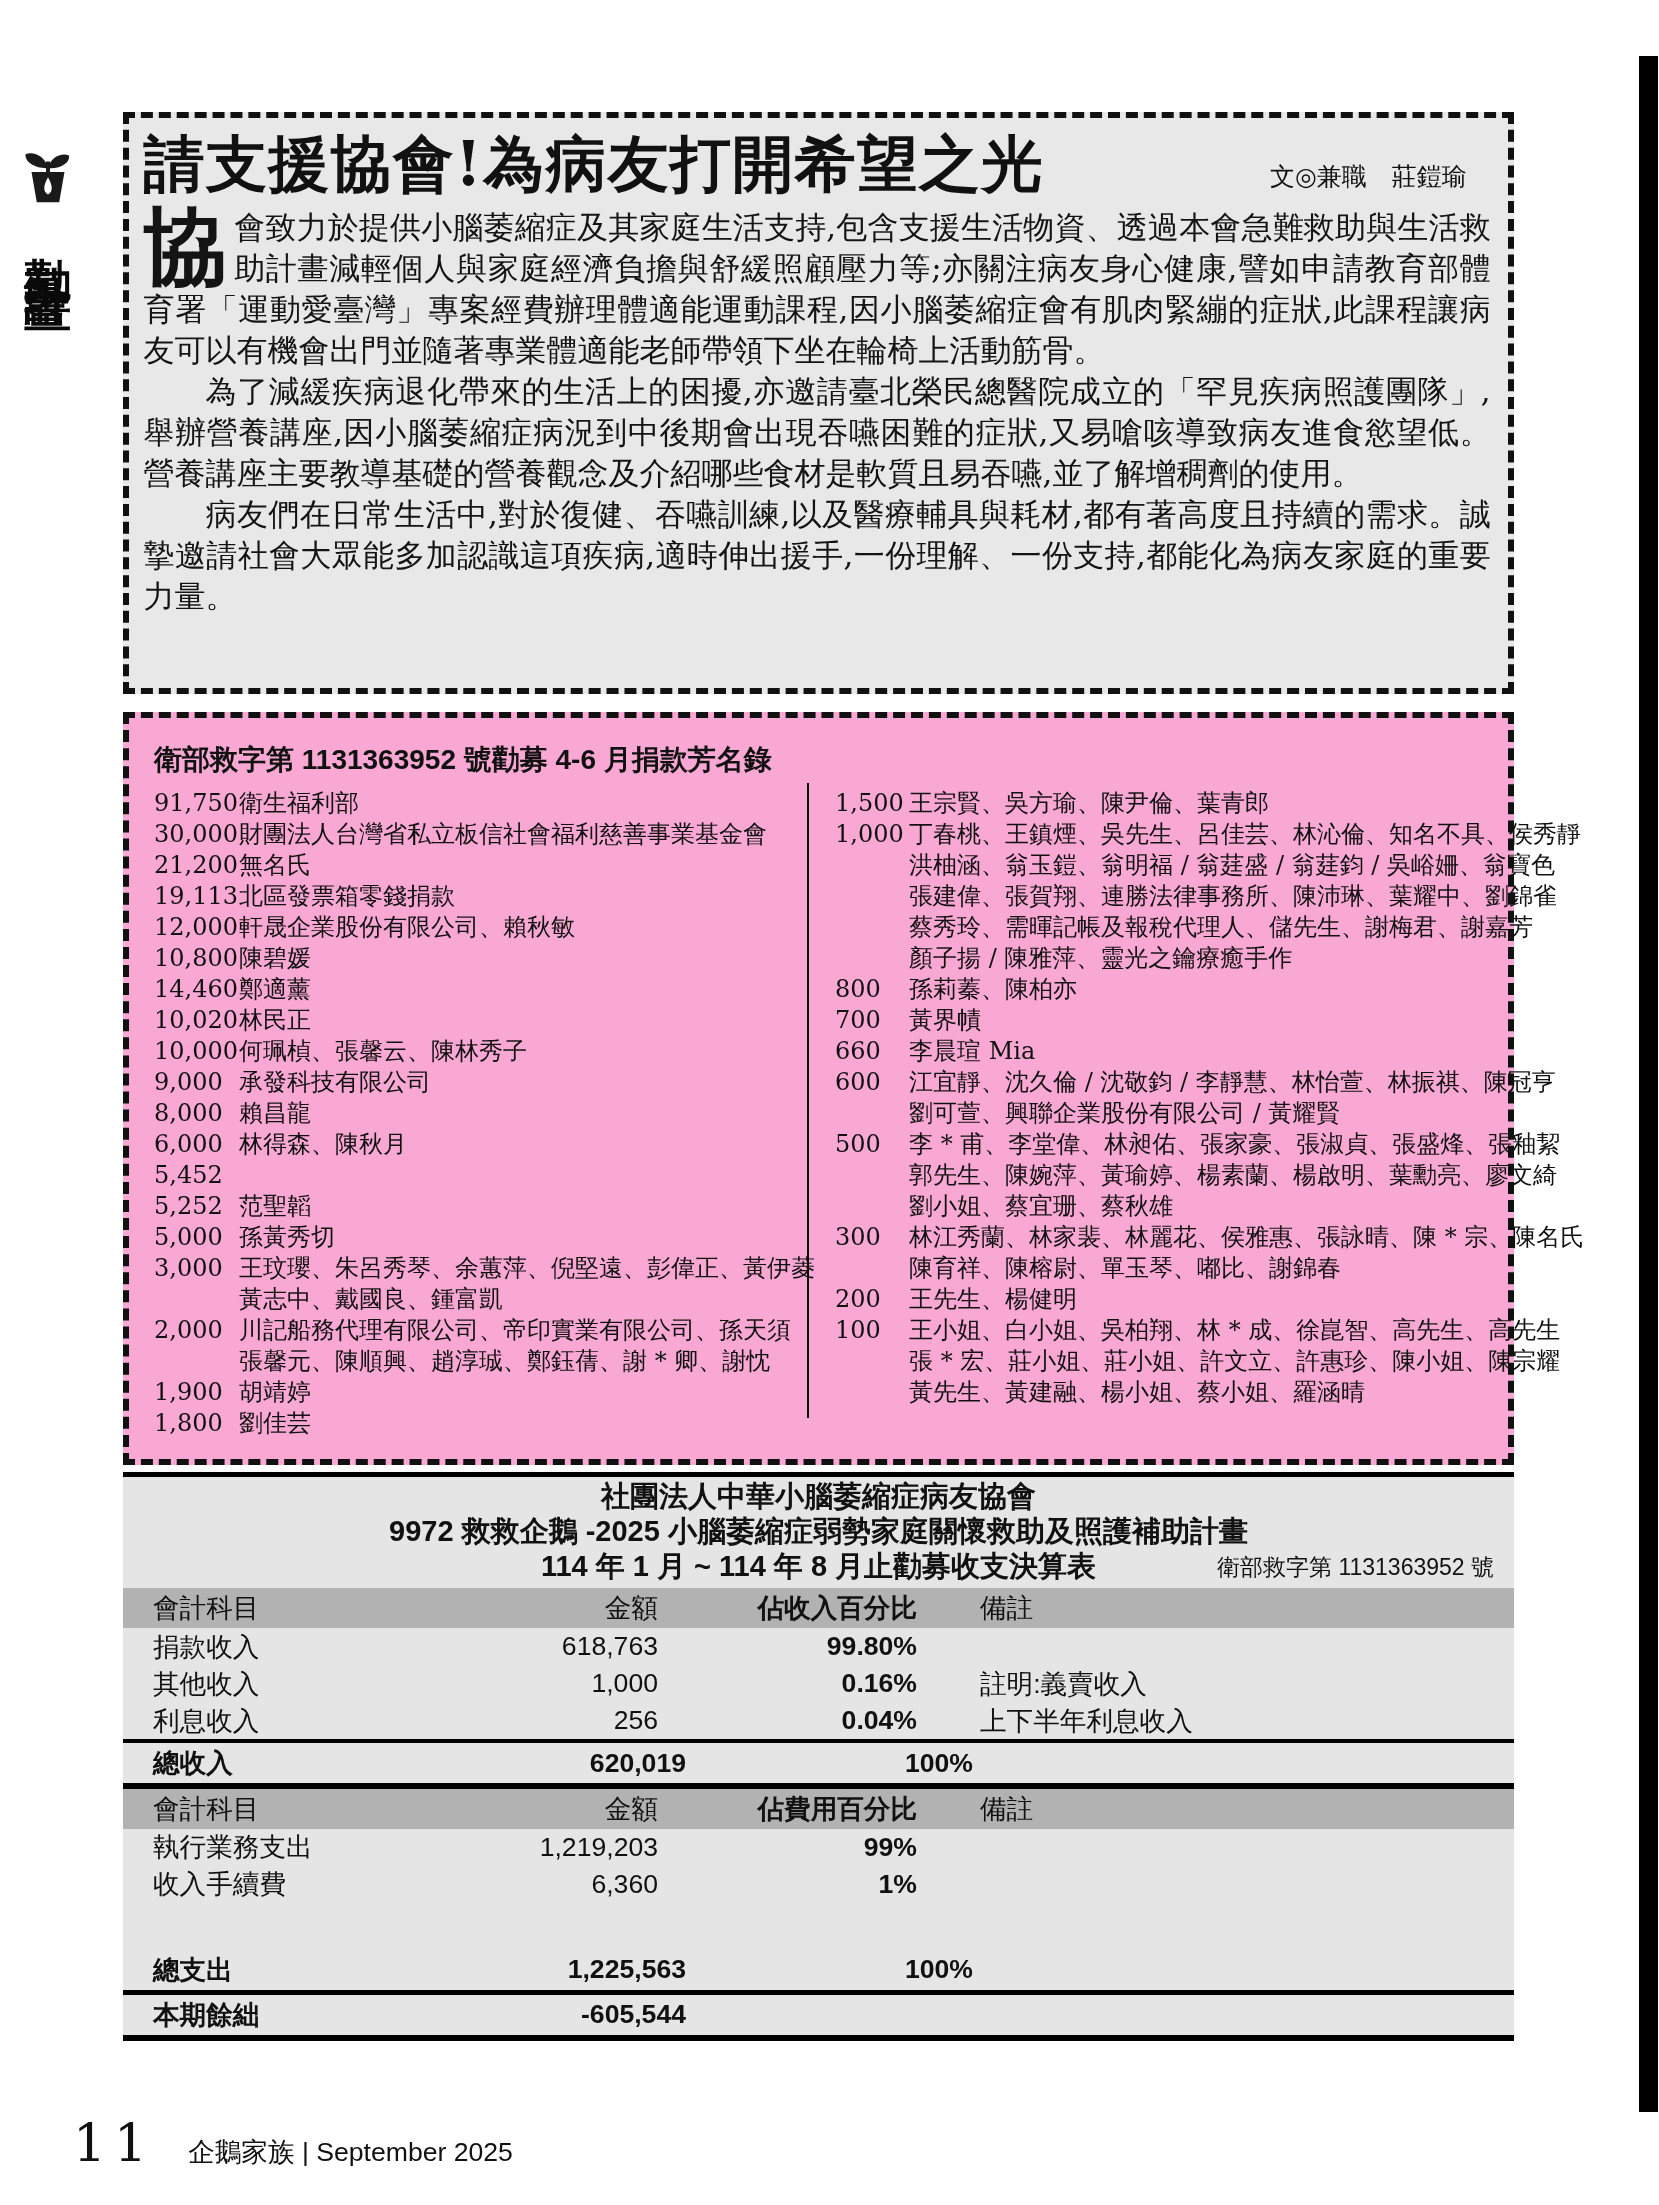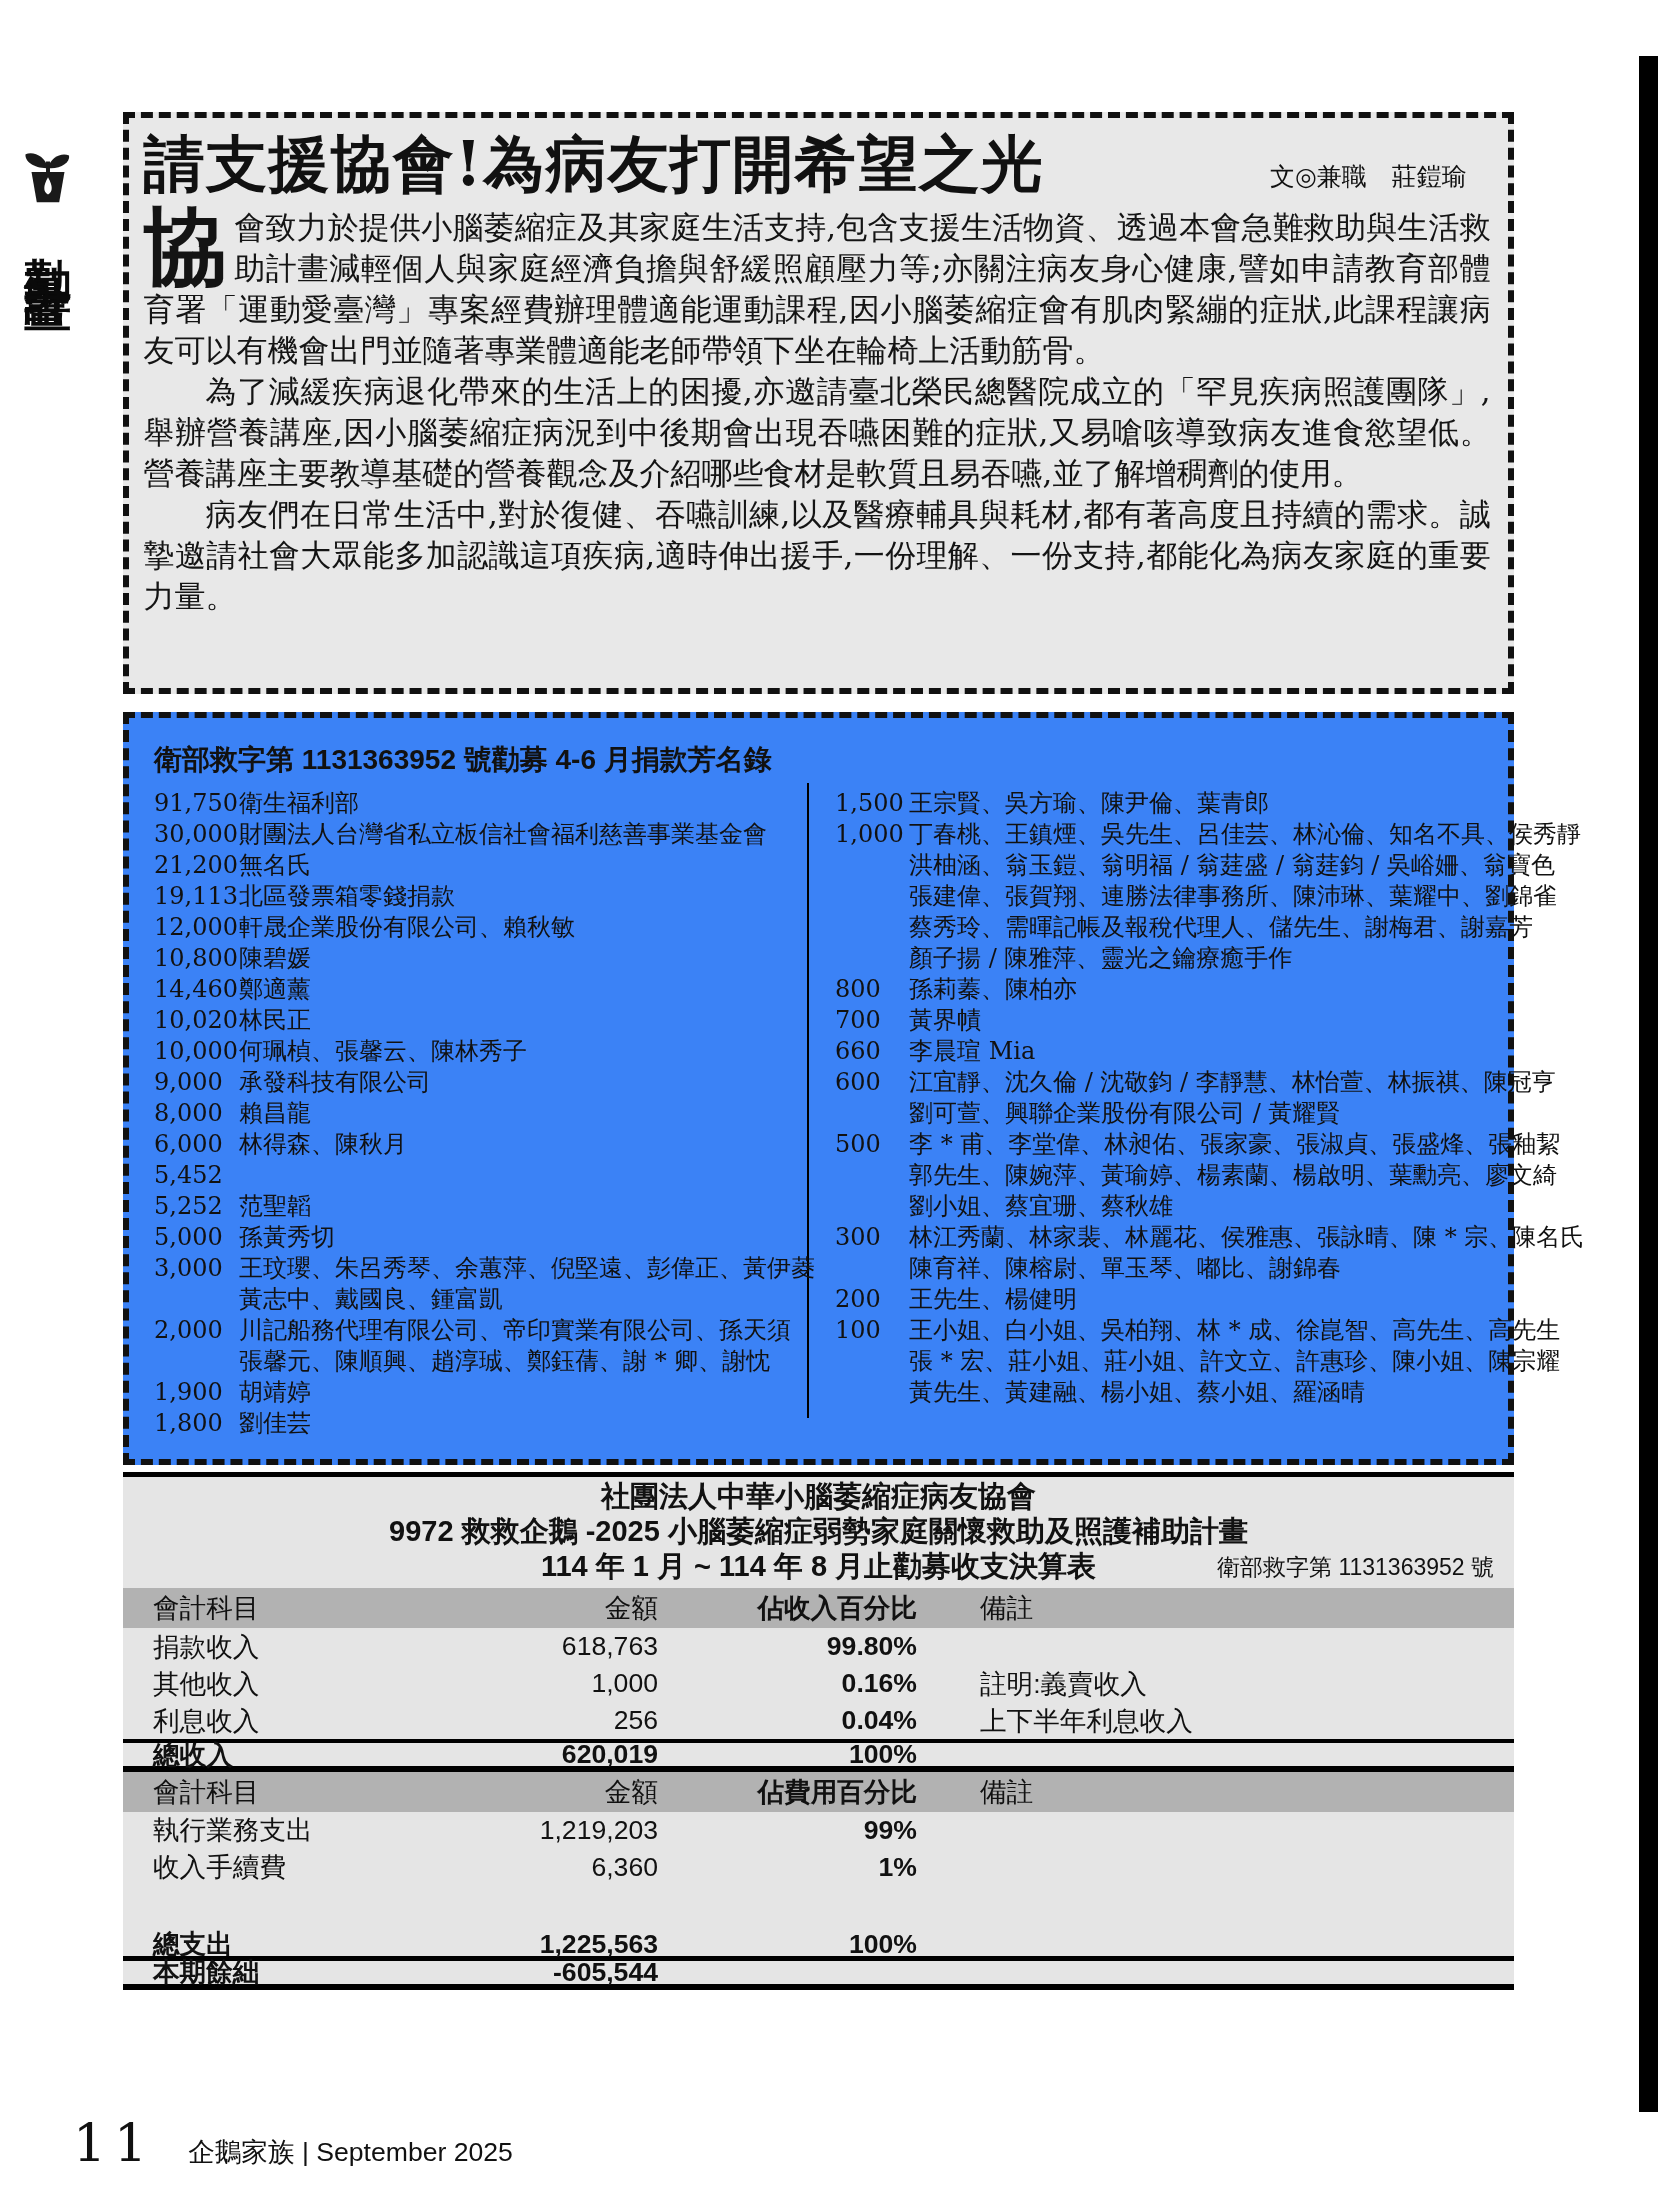--- a/index.html
+++ b/index.html
@@ -23,21 +23,21 @@
     font-family:"DejaVu Serif","Liberation Serif",serif;white-space:nowrap;}
   .byline{margin-left:auto;margin-right:24px;font-family:"Liberation Sans","DejaVu Sans",sans-serif;
     font-size:25px;font-weight:500;white-space:pre;}
   .article-body{margin-top:6.6px;font-size:31px;line-height:41px;text-align:justify;color:#141414;}
   .article-body p{margin:0;}
   .article-body p.indent{text-indent:2em;}
   .dropcap{float:left;font-size:84px;line-height:77px;font-weight:600;padding:1.3px 6.6px 0 0;}
 
   
   .donor-box{position:absolute;left:123px;top:712px;width:1391px;height:753px;box-sizing:border-box;
-    background:#3b82f6;border:6px dashed #111;}
+    background:#f9a8d4;border:6px dashed #111;}
   .donor-title{position:absolute;left:25px;top:22.6px;font-family:"Liberation Sans","DejaVu Sans",sans-serif;
     font-weight:700;font-size:28px;}
   .donor-divider{position:absolute;left:678px;top:65px;width:2px;height:635px;background:#000;}
   .donor-col{position:absolute;top:70px;font-size:24px;line-height:31px;}
   .donor-col.left{left:25px;width:638px;}
   .donor-col.right{left:698px;width:684px;margin-left:8px;}
   .donor-row{display:flex;align-items:flex-start;}
   .donor-amount{flex:0 0 85px;white-space:nowrap;}
   .donor-col.right .donor-amount{flex:0 0 74px;}
   .donor-names{flex:1;}
@@ -45,21 +45,21 @@
 
   
   .report{position:absolute;left:123px;top:1472px;width:1391px;background:#e5e5e5;
     font-family:"Liberation Sans","DejaVu Sans",sans-serif;}
   .report-topline{height:5.3px;background:#000;}
   .report-head{position:relative;text-align:center;padding:2px 0 4px;border-radius:32px;}
   .rh{font-weight:700;font-size:29px;line-height:35px;}
   .rdoc{position:absolute;right:20px;bottom:5.3px;font-size:23px;font-weight:400;}
   .t-header{display:flex;align-items:center;height:40px;background:#b2b2b2;font-size:26.6px;}
   .t-row{display:flex;align-items:center;height:37px;font-size:26.6px;}
-  .t-row.bold{font-weight:700;height:23px;}
+  .t-row.bold{font-weight:700;height:40px;gap:28px;}
   .c-item{flex:0 0 316px;padding-left:30px;box-sizing:border-box;white-space:nowrap;}
   .c-amount{flex:0 0 219px;text-align:right;white-space:nowrap;}
   .c-pct{flex:0 0 259px;text-align:right;white-space:nowrap;font-weight:bold;}
   .c-note{flex:1;padding-left:63px;box-sizing:border-box;white-space:nowrap;}
   .sepline{height:4px;background:#000;}
   .sepline.thick{height:5.3px;}
   .blank-row{height:47px;}
   .bottomline{height:6.6px;background:#000;}
 
   

